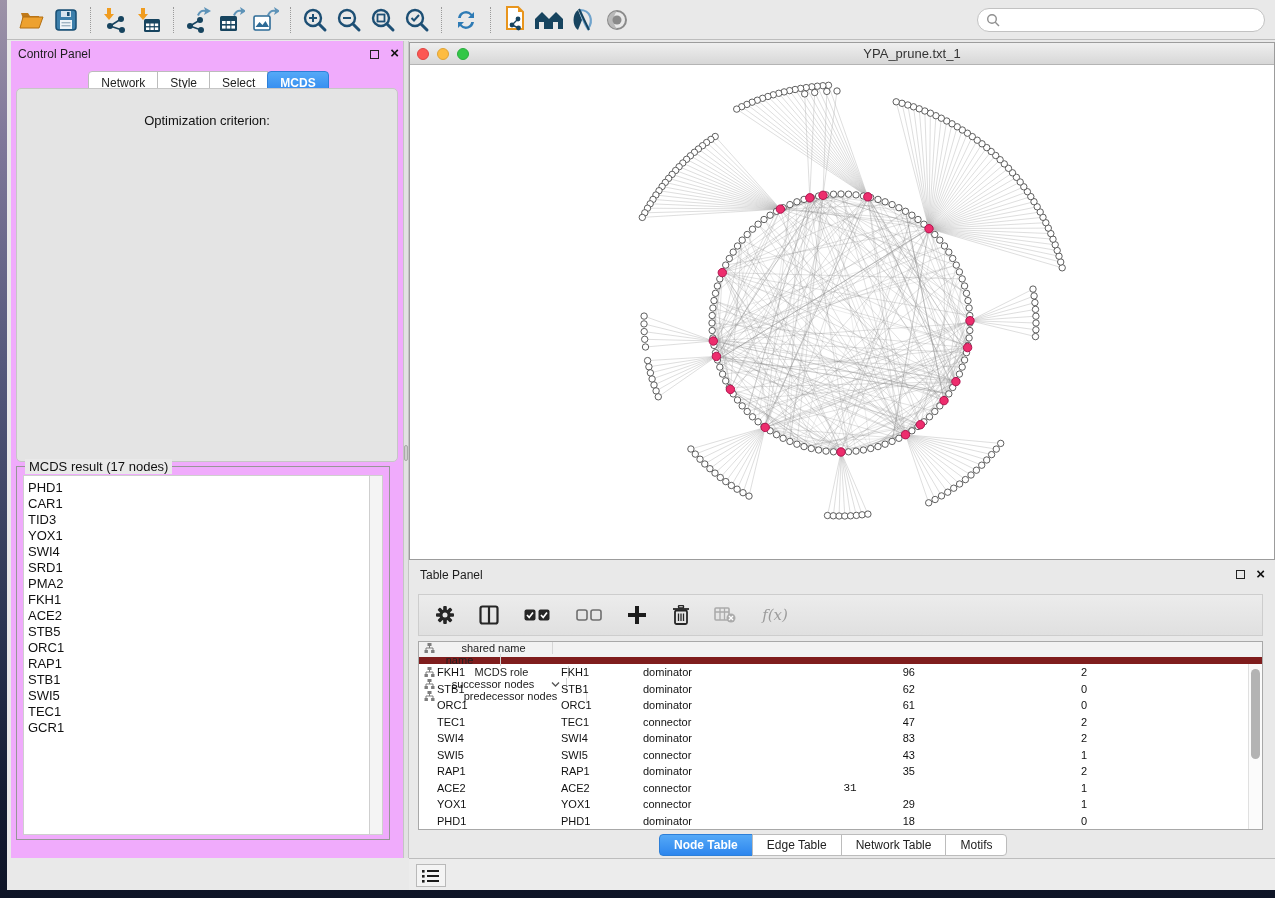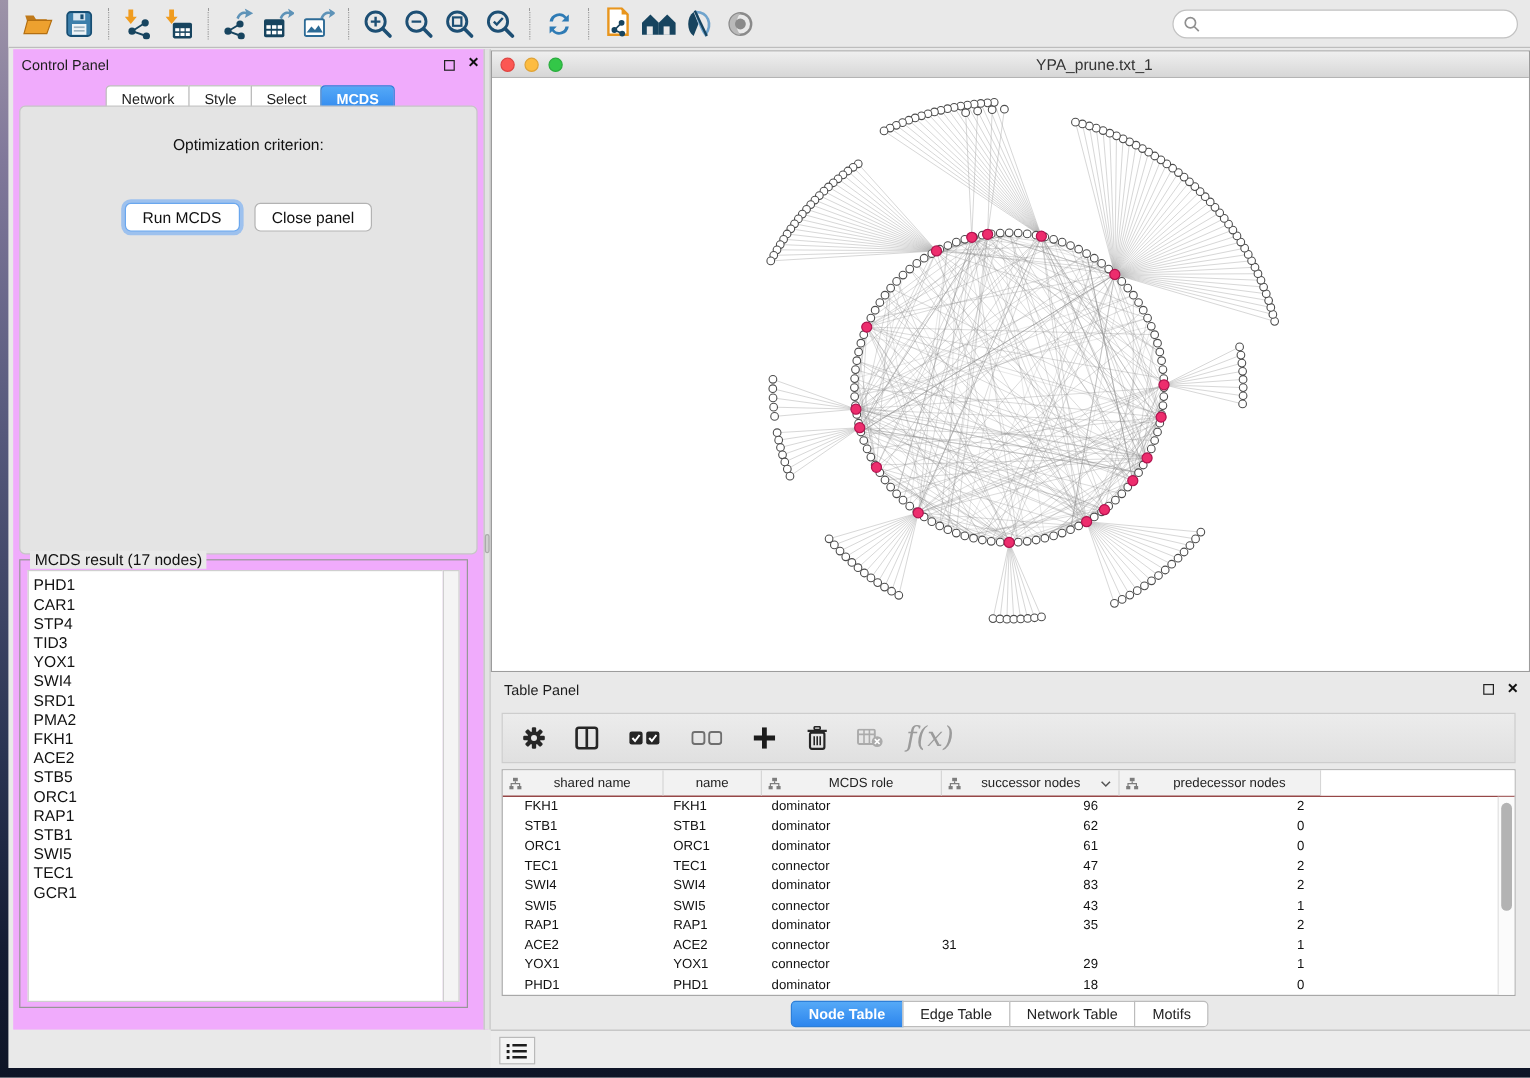--- a/index.html
+++ b/index.html
@@ -50,23 +50,23 @@
   .tl { position:absolute; top:5px; width:12px; height:12px; border-radius:50%; }
   .net-title { width:100%; text-align:center; padding-left:140px; font-size:13px; color:#333; line-height:21px; }
   .net-canvas { position:absolute; left:0; top:22px; width:864px; height:494px; background:#fff; }
 
   .table-panel { position:absolute; left:0; top:560px; width:866px; height:298px; background:#e9e9e9; }
   .tp-head { position:absolute; left:11px; top:8px; right:10px; height:16px; font-size:12px; color:#1d1d1d; }
   .tp-head .float-btn { position:absolute; right:20px; top:2px; width:9px; height:9px; border:1.5px solid #222; }
   .tp-head .close-btn { position:absolute; right:0; top:-3px; font-size:15px; font-weight:bold; color:#111; }
   .tp-toolbar { position:absolute; left:9px; top:34px; width:845px; height:42px; background:linear-gradient(#ececec,#e0e0e0); border:1px solid #cdcdcd; display:flex; align-items:center; padding-left:14px; gap:20px; }
   .tp-tool { display:flex; align-items:center; justify-content:center; width:24px; height:26px; }
-  .fx { font-family:"DejaVu Serif", serif; font-style:italic; font-size:23px; color:#9b9b9b; }
+  .fx { font-family:"DejaVu Serif", serif; font-style:italic; font-size:15px; color:#9b9b9b; }
   .grid-table { position:absolute; left:9px; top:81px; width:845px; height:189px; background:#fff; border:1px solid #a8a8a8; }
-  .g-header { display:flex; height:22px; background:#f2f2f2; border-bottom:1px solid #7f1d1d; }
+  .g-header { display:flex; height:22px; background:#f2f2f2; border-bottom:7px solid #7f1d1d;flex-direction:column; }
   .g-hcell { display:flex; align-items:center; font-size:11px; color:#222; border-right:1px solid #d6d6d6; position:relative; }
   .g-hcell .hlabel { flex:1; text-align:center; }
   .g-hcell svg.org { margin-left:5px; }
   .g-body { position:absolute; left:0; top:22px; right:14px; bottom:0; overflow:hidden; }
   .g-row { display:flex; height:16.5px; }
   .g-cell { font-size:11px; color:#111; line-height:16.5px; white-space:nowrap; }
   .g-scroll { position:absolute; right:0; top:22px; width:14px; bottom:0; background:#fbfbfb; border-left:1px solid #e0e0e0; }
   .g-thumb { position:absolute; left:2px; top:5px; width:9px; height:90px; background:#b3b3b3; border-radius:5px; }
   .tp-tabs { position:absolute; left:251px; top:274px; display:flex; }
   .tp-tab { font-size:12px; padding:3px 14px; background:#fff; border:1px solid #bcbcbc; margin-left:-1px; color:#222; height:22px; }
@@ -236,31 +236,26 @@
       <span class="close-btn">×</span>
     </div>
     <div class="ctab-bar">
         <div class="ctab">Network</div>
         <div class="ctab">Style</div>
         <div class="ctab">Select</div>
         <div class="ctab active">MCDS</div>
       </div>
     <div class="inner-panel">
       <div class="opt-label">Optimization criterion:</div>
-      <div class="btn-row">
-        <button class="mac-btn focused">Run MCDS</button>
-        <button class="mac-btn">Close panel</button>
-      </div>
     </div>
     <div class="mcds-box">
       <span class="legend">MCDS result (17 nodes)</span>
       <div class="mcds-list">
           <div class="mcds-item">PHD1</div>
           <div class="mcds-item">CAR1</div>
-          <div class="mcds-item">STP4</div>
           <div class="mcds-item">TID3</div>
           <div class="mcds-item">YOX1</div>
           <div class="mcds-item">SWI4</div>
           <div class="mcds-item">SRD1</div>
           <div class="mcds-item">PMA2</div>
           <div class="mcds-item">FKH1</div>
           <div class="mcds-item">ACE2</div>
           <div class="mcds-item">STB5</div>
           <div class="mcds-item">ORC1</div>
           <div class="mcds-item">RAP1</div>
@@ -1157,21 +1152,21 @@
               <div class="g-cell" style="width: 134px; text-align: left; padding-left: 18px;">RAP1</div>
               <div class="g-cell" style="width: 82px; text-align: left; padding-left: 8px;">RAP1</div>
               <div class="g-cell" style="width: 150px; text-align: left; padding-left: 8px;">dominator</div>
               <div class="g-cell" style="width: 148px; text-align: right; padding-right: 18px;">35</div>
               <div class="g-cell" style="width: 168px; text-align: right; padding-right: 14px;">2</div>
             </div>
             <div class="g-row">
               <div class="g-cell" style="width: 134px; text-align: left; padding-left: 18px;">ACE2</div>
               <div class="g-cell" style="width: 82px; text-align: left; padding-left: 8px;">ACE2</div>
               <div class="g-cell" style="width: 150px; text-align: left; padding-left: 8px;">connector</div>
-              <div class="g-cell" style="width: 148px; text-align: left; padding-right: 18px;">31</div>
+              <div class="g-cell" style="width: 148px; text-align: center; padding-right: 18px; font-family: Liberation Mono, monospace;">31</div>
               <div class="g-cell" style="width: 168px; text-align: right; padding-right: 14px;">1</div>
             </div>
             <div class="g-row">
               <div class="g-cell" style="width: 134px; text-align: left; padding-left: 18px;">YOX1</div>
               <div class="g-cell" style="width: 82px; text-align: left; padding-left: 8px;">YOX1</div>
               <div class="g-cell" style="width: 150px; text-align: left; padding-left: 8px;">connector</div>
               <div class="g-cell" style="width: 148px; text-align: right; padding-right: 18px;">29</div>
               <div class="g-cell" style="width: 168px; text-align: right; padding-right: 14px;">1</div>
             </div>
             <div class="g-row">

